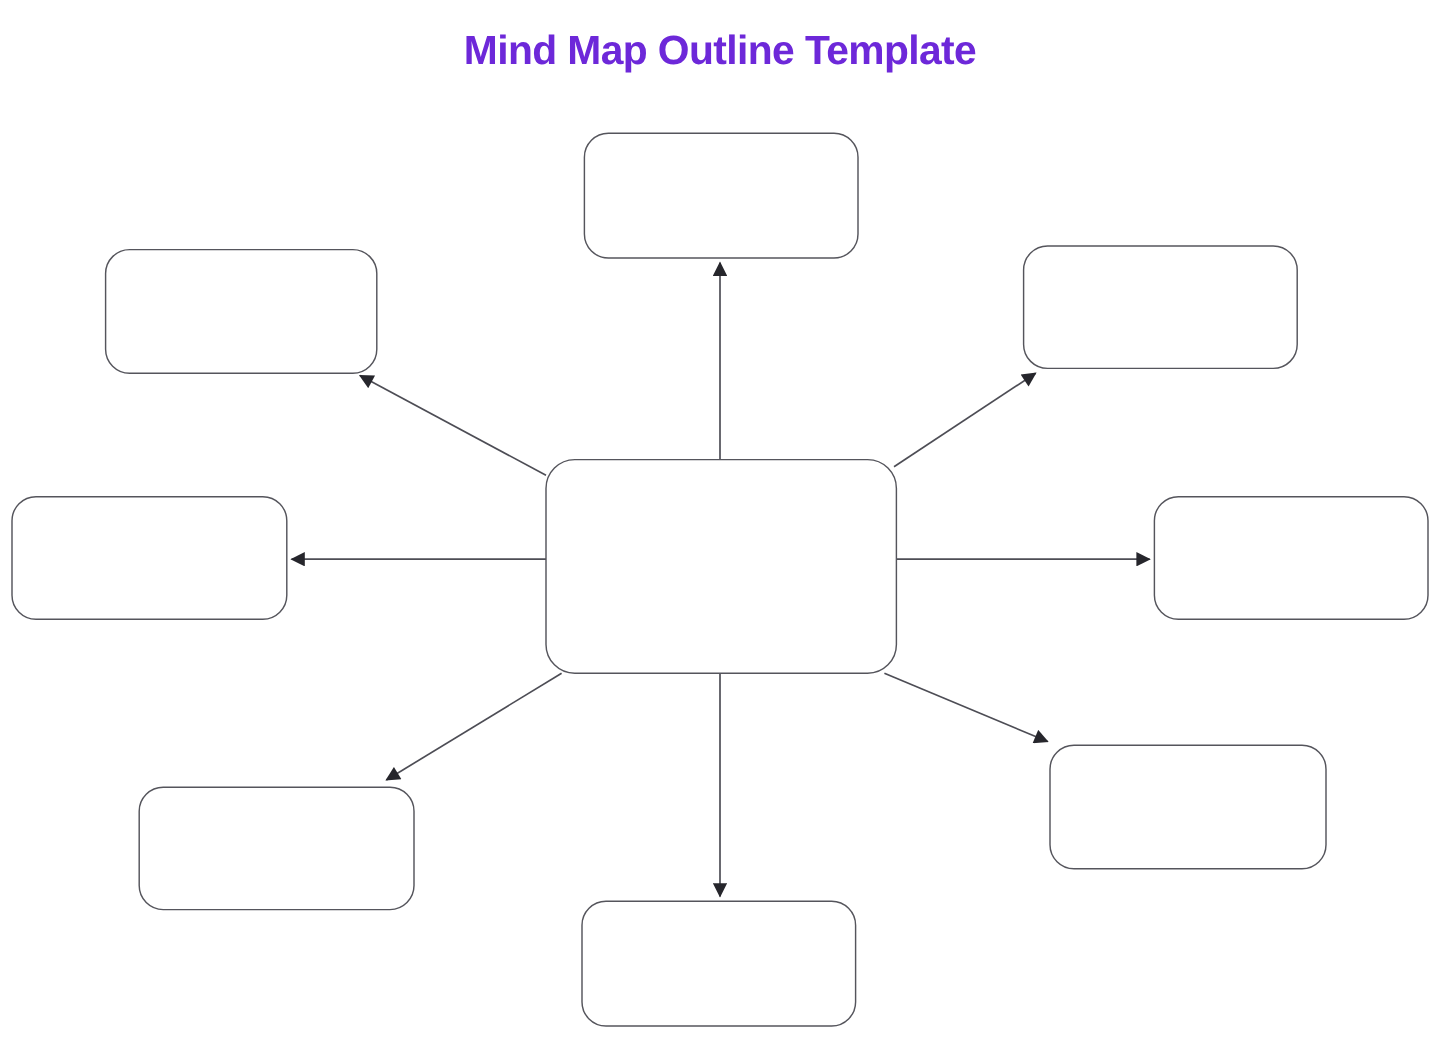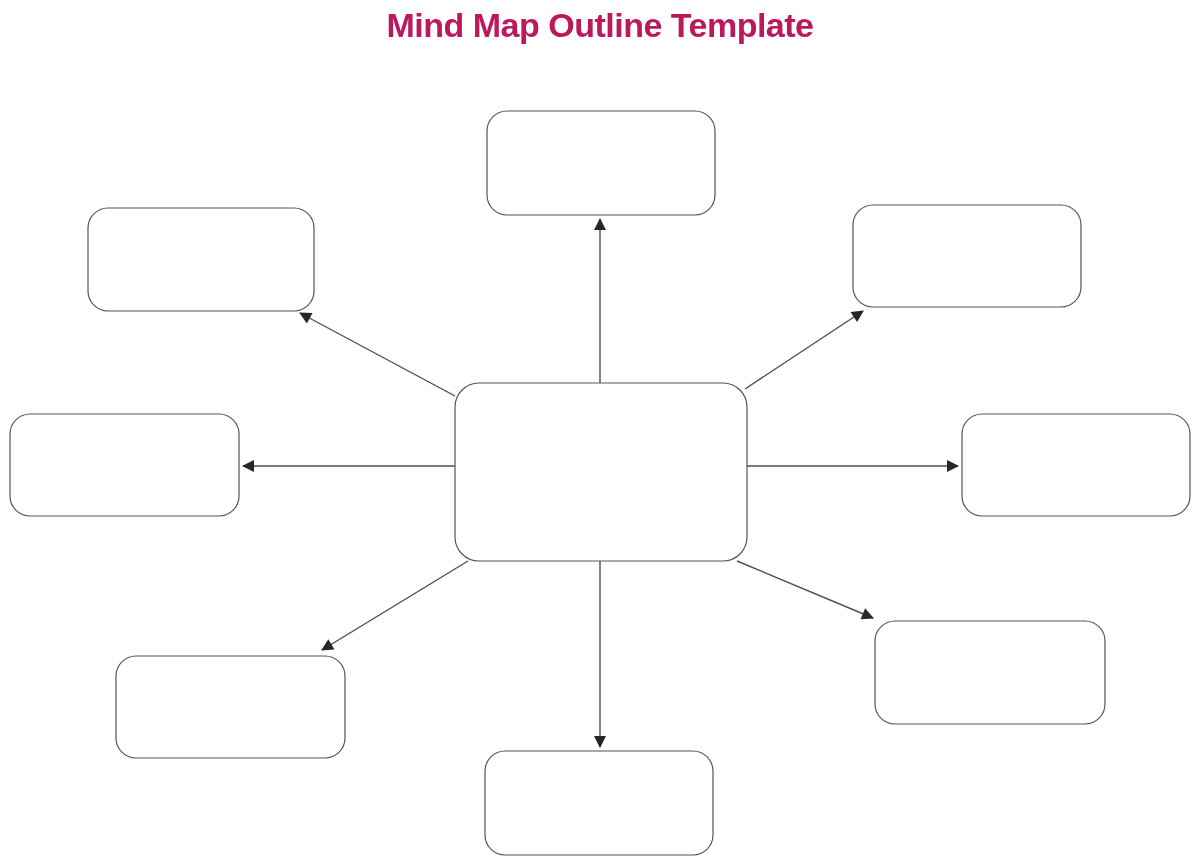--- a/index.html
+++ b/index.html
@@ -35,21 +35,21 @@
     display: block;
   }
   svg.canvas rect.node {
     cursor: pointer;
   }
 </style>
 </head>
 <body style="background: rgb(255, 255, 255);">
 
 <div class="page">
-  <h1 class="title" style="color: #be185d;">Mind Map Outline Template</h1>
+  <h1 class="title" style="color: #6d28d9; margin-top: 17px;">Mind Map Outline Template</h1>
   <svg class="canvas" viewBox="0 0 1200 864" xmlns="http://www.w3.org/2000/svg">
     <defs>
       <marker id="arrowhead" viewBox="0 0 12 12" markerWidth="14" markerHeight="12" refX="11" refY="6" orient="auto" markerUnits="userSpaceOnUse">
         <path d="M0,0 L12,6 L0,12 Z" fill="#26262c"></path>
       </marker>
     </defs>
     <g>
         <line x1="600" y1="383" x2="600" y2="219" stroke="#4d4d55" stroke-width="1.4" marker-end="url(#arrowhead)"></line>
         <line x1="455" y1="396" x2="300" y2="313" stroke="#4d4d55" stroke-width="1.4" marker-end="url(#arrowhead)"></line>
         <line x1="745" y1="389" x2="863" y2="311" stroke="#4d4d55" stroke-width="1.4" marker-end="url(#arrowhead)"></line>

